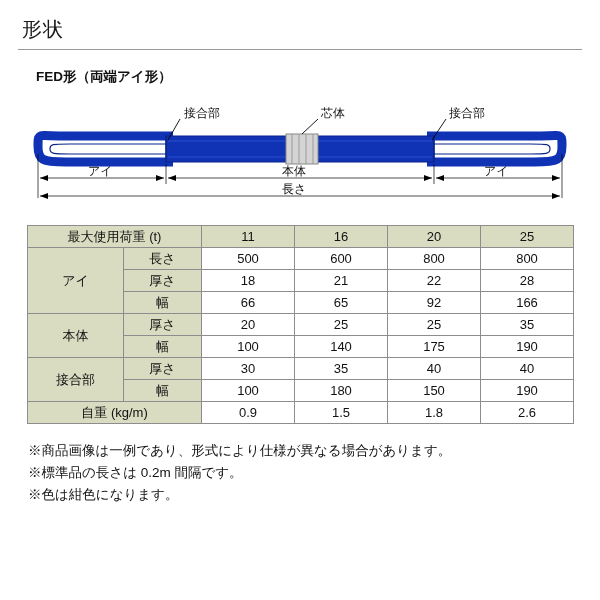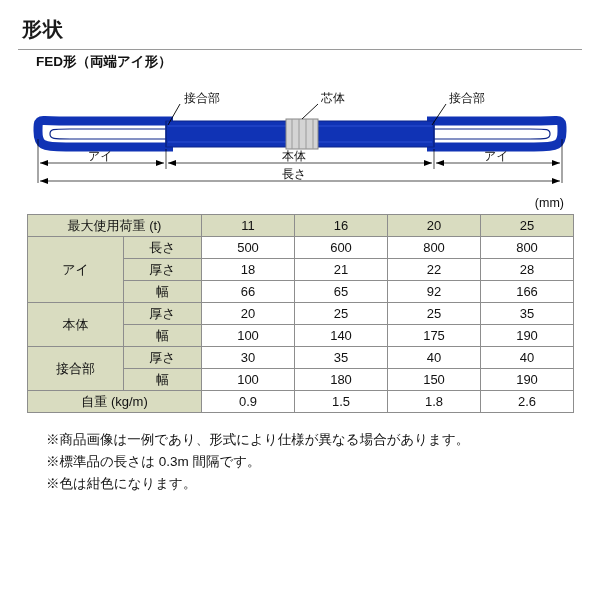--- a/index.html
+++ b/index.html
@@ -19,35 +19,35 @@
     width: 600px;
     height: 600px;
     position: relative;
     box-sizing: border-box;
     padding: 0 18px;
   }
 
   
   .section-title {
     font-size: 20px;
-    font-weight: bold;
+    font-weight: normal;
     letter-spacing: 1px;
     padding-top: 16px;
     padding-left: 4px;
     color: #1a1a1a;
   }
   .title-rule {
     border-bottom: 1px solid #9a9a9a;
     margin-top: 6px;
   }
 
   .subtitle {
     font-size: 13.5px;
     font-weight: bold;
-    margin-top: 3px;
+    margin-top: 18px;
     margin-left: 18px;
     color: #111111;
   }
 
   
   .diagram {
     position: relative;
     width: 564px;
     height: 115px;
     margin-top: 8px;
@@ -61,21 +61,21 @@
     padding-right: 18px;
     margin-top: 2px;
     color: #111111;
   }
 
   
   table.spec {
     border-collapse: collapse;
     width: 546px;
     margin-left: 9px;
-    margin-top: 4px;
+    margin-top: 16px;
     table-layout: fixed;
   }
   table.spec td, table.spec th {
     border: 1px solid #8d8d8d;
     font-size: 13px;
     height: 21px;
     text-align: center;
     font-weight: normal;
     padding: 0;
     color: #111111;
@@ -92,21 +92,21 @@
     background: #d9dcc0;
     font-weight: normal;
   }
   .col-first { width: 96px; }
   .col-sub { width: 78px; }
   .col-val { width: 93px; }
 
   
   .notes {
     margin-top: 16px;
-    margin-left: 28px;
+    margin-left: 10px;
     font-size: 13.5px;
     line-height: 1.62;
     color: #111111;
   }
   .notes div { white-space: nowrap; }
 </style>
 </head>
 <body>
 
 <div class="page">
@@ -178,21 +178,20 @@
       <text x="303" y="23" font-family="Liberation Sans, sans-serif" font-size="12" fill="#111">芯体</text>
       <text x="431" y="23" font-family="Liberation Sans, sans-serif" font-size="12" fill="#111">接合部</text>
 
       <text x="70" y="81" font-family="Liberation Sans, sans-serif" font-size="12" fill="#111">アイ</text>
       <text x="264" y="81" font-family="Liberation Sans, sans-serif" font-size="12" fill="#111">本体</text>
       <text x="466" y="81" font-family="Liberation Sans, sans-serif" font-size="12" fill="#111">アイ</text>
       <text x="264" y="99" font-family="Liberation Sans, sans-serif" font-size="12" fill="#111">長さ</text>
     </svg>
   </div>
 
-  <div class="mm-label">(mm)</div>
 
   <table class="spec">
     <colgroup>
       <col class="col-first">
         <col class="col-sub">
       <col class="col-val">
         <col class="col-val">
         <col class="col-val">
         <col class="col-val">
     </colgroup>
@@ -265,17 +264,17 @@
         <td>0.9</td>
         <td>1.5</td>
         <td>1.8</td>
         <td>2.6</td>
       </tr>
     </tbody>
   </table>
 
   <div class="notes">
     <div>※商品画像は一例であり、形式により仕様が異なる場合があります。</div>
-    <div>※標準品の長さは 0.3m 間隔です。</div>
+    <div>※標準品の長さは 0.2m 間隔です。</div>
     <div>※色は紺色になります。</div>
   </div>
 
 </div>
 
 </body></html>

